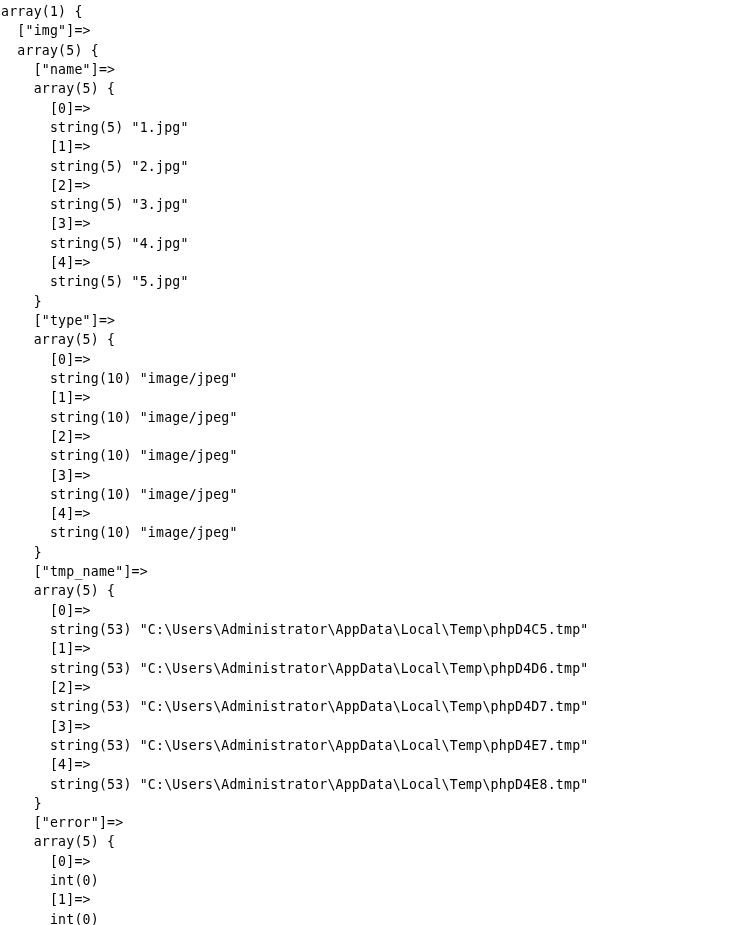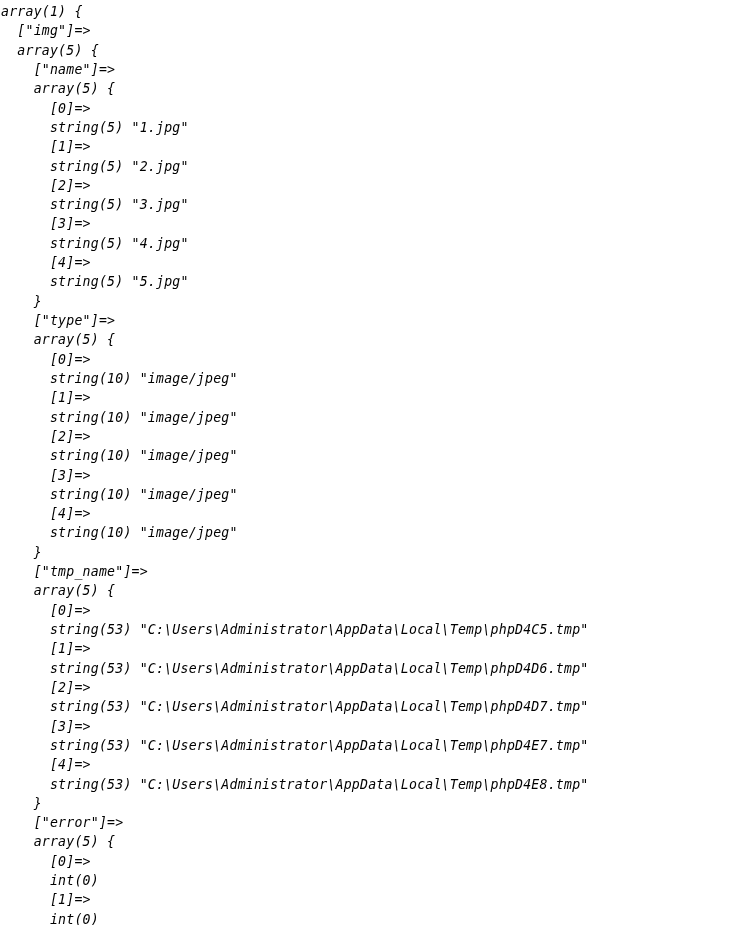--- a/index.html
+++ b/index.html
@@ -21,19 +21,18 @@
     white-space: pre;
     letter-spacing: 0.22px;
     padding: 2px 0 0 1px;
     margin: 0;
     -webkit-font-smoothing: none;
   }
   .dump-line {
     white-space: pre;
     display: block;
     height: 19.32px;
-    font-style: italic;
   }
 </style>
 </head>
 <body>
 
 <pre id="dump-output"><span class="dump-line">array(1) {</span><span class="dump-line">  ["img"]=&gt;</span><span class="dump-line">  array(5) {</span><span class="dump-line">    ["name"]=&gt;</span><span class="dump-line">    array(5) {</span><span class="dump-line">      [0]=&gt;</span><span class="dump-line">      string(5) "1.jpg"</span><span class="dump-line">      [1]=&gt;</span><span class="dump-line">      string(5) "2.jpg"</span><span class="dump-line">      [2]=&gt;</span><span class="dump-line">      string(5) "3.jpg"</span><span class="dump-line">      [3]=&gt;</span><span class="dump-line">      string(5) "4.jpg"</span><span class="dump-line">      [4]=&gt;</span><span class="dump-line">      string(5) "5.jpg"</span><span class="dump-line">    }</span><span class="dump-line">    ["type"]=&gt;</span><span class="dump-line">    array(5) {</span><span class="dump-line">      [0]=&gt;</span><span class="dump-line">      string(10) "image/jpeg"</span><span class="dump-line">      [1]=&gt;</span><span class="dump-line">      string(10) "image/jpeg"</span><span class="dump-line">      [2]=&gt;</span><span class="dump-line">      string(10) "image/jpeg"</span><span class="dump-line">      [3]=&gt;</span><span class="dump-line">      string(10) "image/jpeg"</span><span class="dump-line">      [4]=&gt;</span><span class="dump-line">      string(10) "image/jpeg"</span><span class="dump-line">    }</span><span class="dump-line">    ["tmp_name"]=&gt;</span><span class="dump-line">    array(5) {</span><span class="dump-line">      [0]=&gt;</span><span class="dump-line">      string(53) "C:\Users\Administrator\AppData\Local\Temp\phpD4C5.tmp"</span><span class="dump-line">      [1]=&gt;</span><span class="dump-line">      string(53) "C:\Users\Administrator\AppData\Local\Temp\phpD4D6.tmp"</span><span class="dump-line">      [2]=&gt;</span><span class="dump-line">      string(53) "C:\Users\Administrator\AppData\Local\Temp\phpD4D7.tmp"</span><span class="dump-line">      [3]=&gt;</span><span class="dump-line">      string(53) "C:\Users\Administrator\AppData\Local\Temp\phpD4E7.tmp"</span><span class="dump-line">      [4]=&gt;</span><span class="dump-line">      string(53) "C:\Users\Administrator\AppData\Local\Temp\phpD4E8.tmp"</span><span class="dump-line">    }</span><span class="dump-line">    ["error"]=&gt;</span><span class="dump-line">    array(5) {</span><span class="dump-line">      [0]=&gt;</span><span class="dump-line">      int(0)</span><span class="dump-line">      [1]=&gt;</span><span class="dump-line">      int(0)</span></pre>
 
 </body></html>

